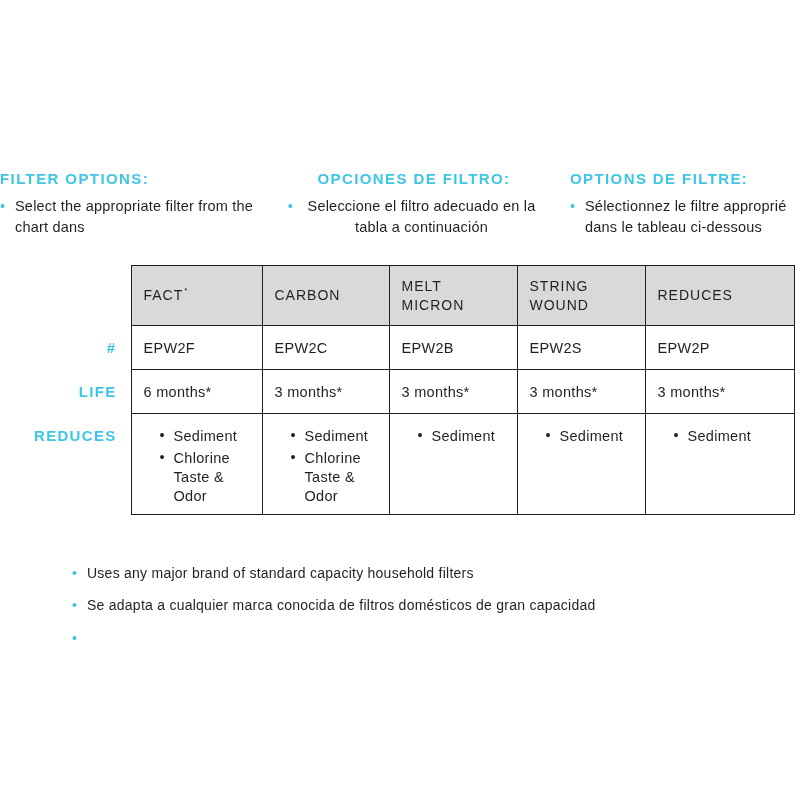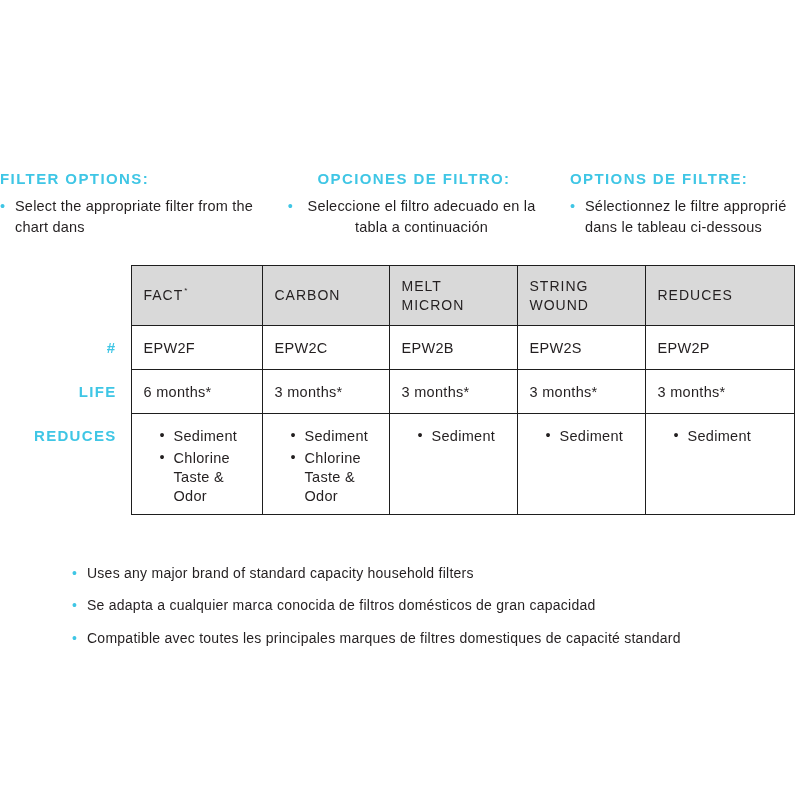--- a/index.html
+++ b/index.html
@@ -199,17 +199,16 @@
     <div class="bullet-line">
       <span class="dot">•</span>
       <span class="txt">Uses any major brand of standard capacity household filters</span>
     </div>
     <div class="bullet-line">
       <span class="dot">•</span>
       <span class="txt">Se adapta a cualquier marca conocida de filtros domésticos de gran capacidad</span>
     </div>
     <div class="bullet-line">
       <span class="dot">•</span>
-      <span class="txt">Compatible avec toutes les principales marques de filtres domestiques de capacité standard</span>
     </div>
   </div>
 
 </div>
 
 </body></html>

